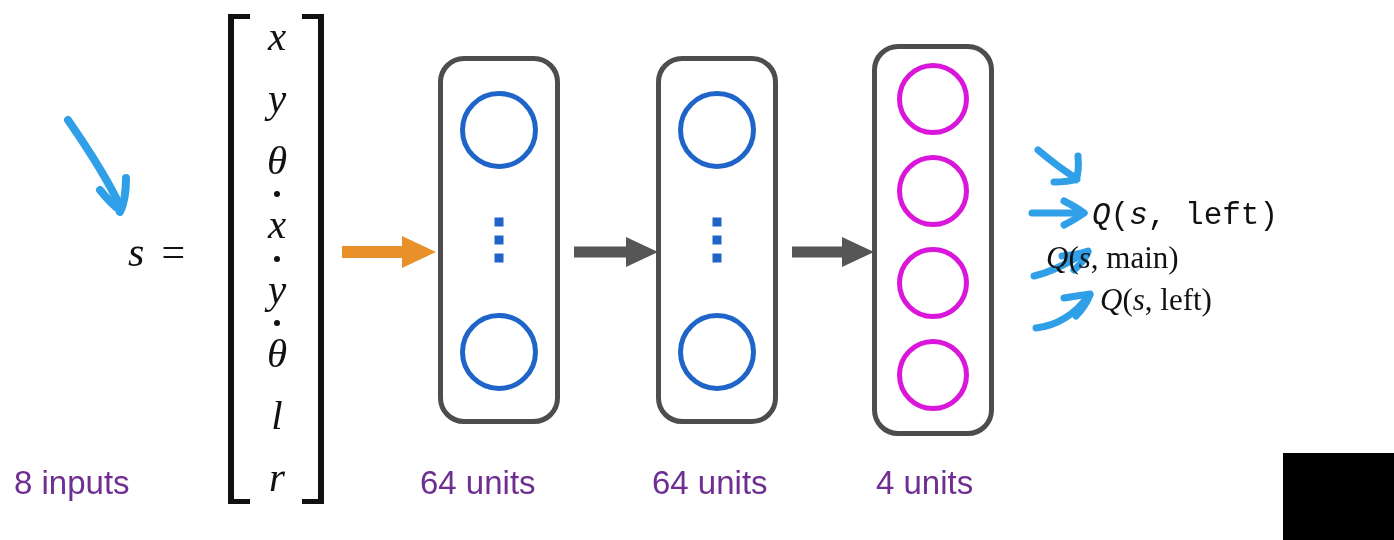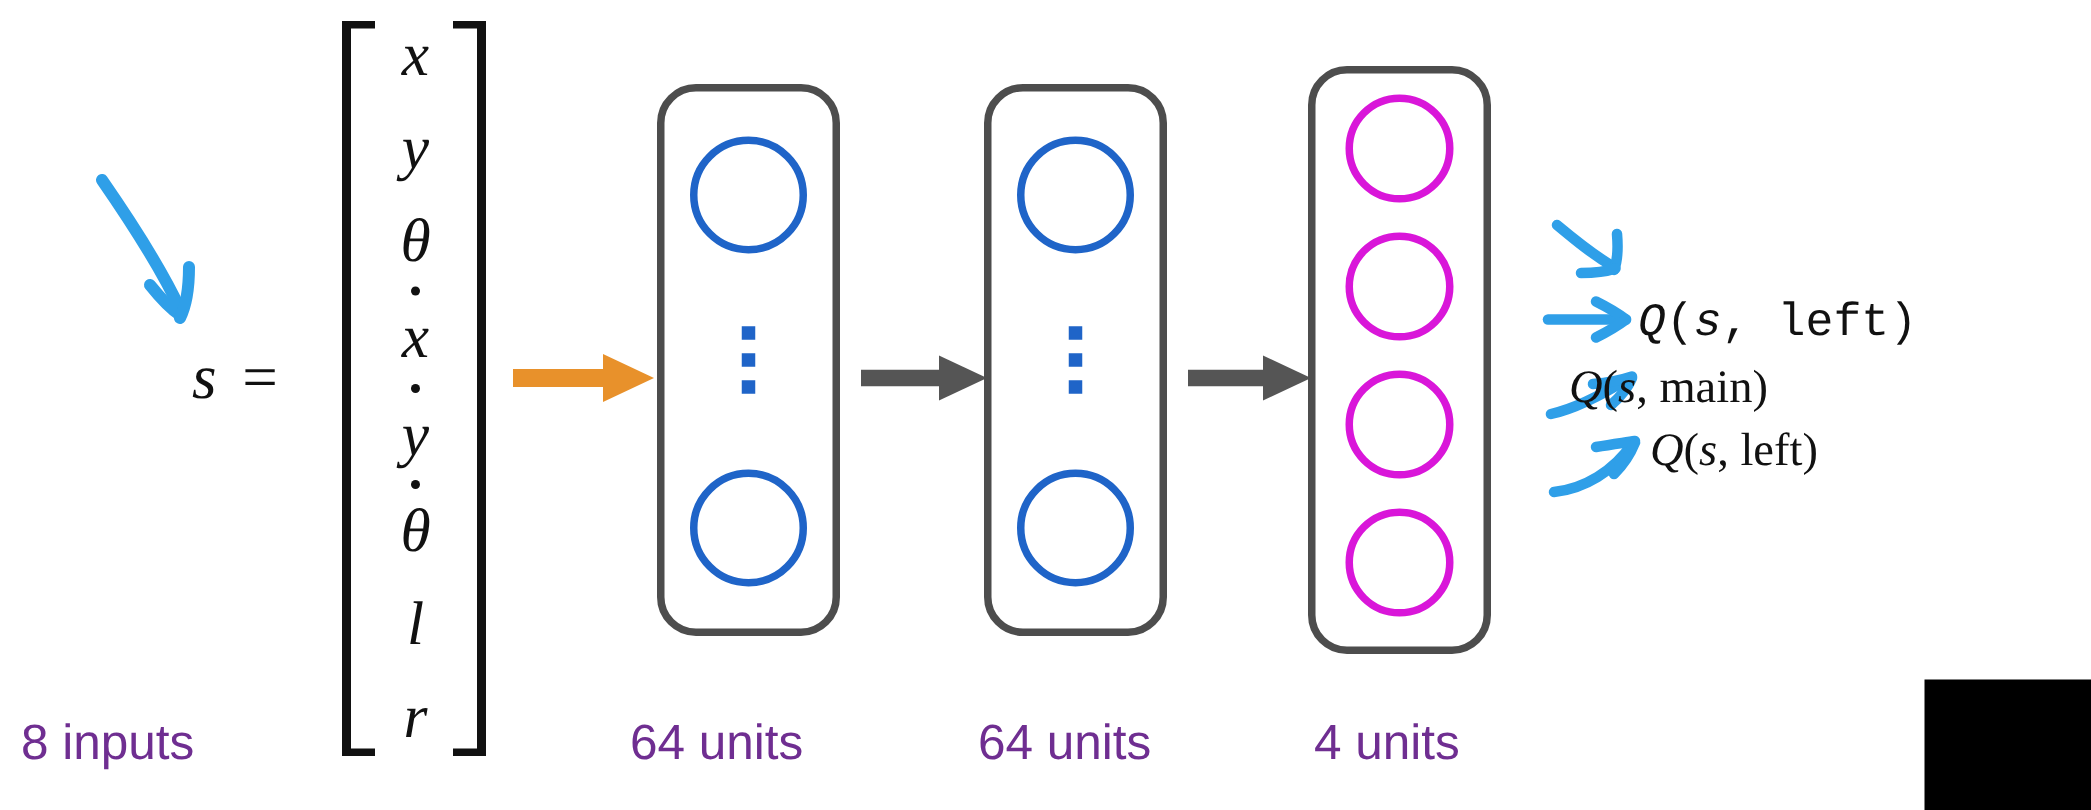--- a/index.html
+++ b/index.html
@@ -133,21 +133,20 @@
   
   .flow-arrow { position: absolute; }
 
   
   .caption {
     position: absolute;
     font-family: "Liberation Sans", sans-serif;
     font-size: 33px;
     color: #6f2e91;
     white-space: nowrap;
-    margin-top: 12px;
   }
   #cap-inputs { left: 14px;  top: 464px; }
   #cap-h1     { left: 420px; top: 464px; }
   #cap-h2     { left: 652px; top: 464px; }
   #cap-out    { left: 876px; top: 464px; }
 
   
   .q-label {
     position: absolute;
     font-family: "Liberation Serif", serif;

